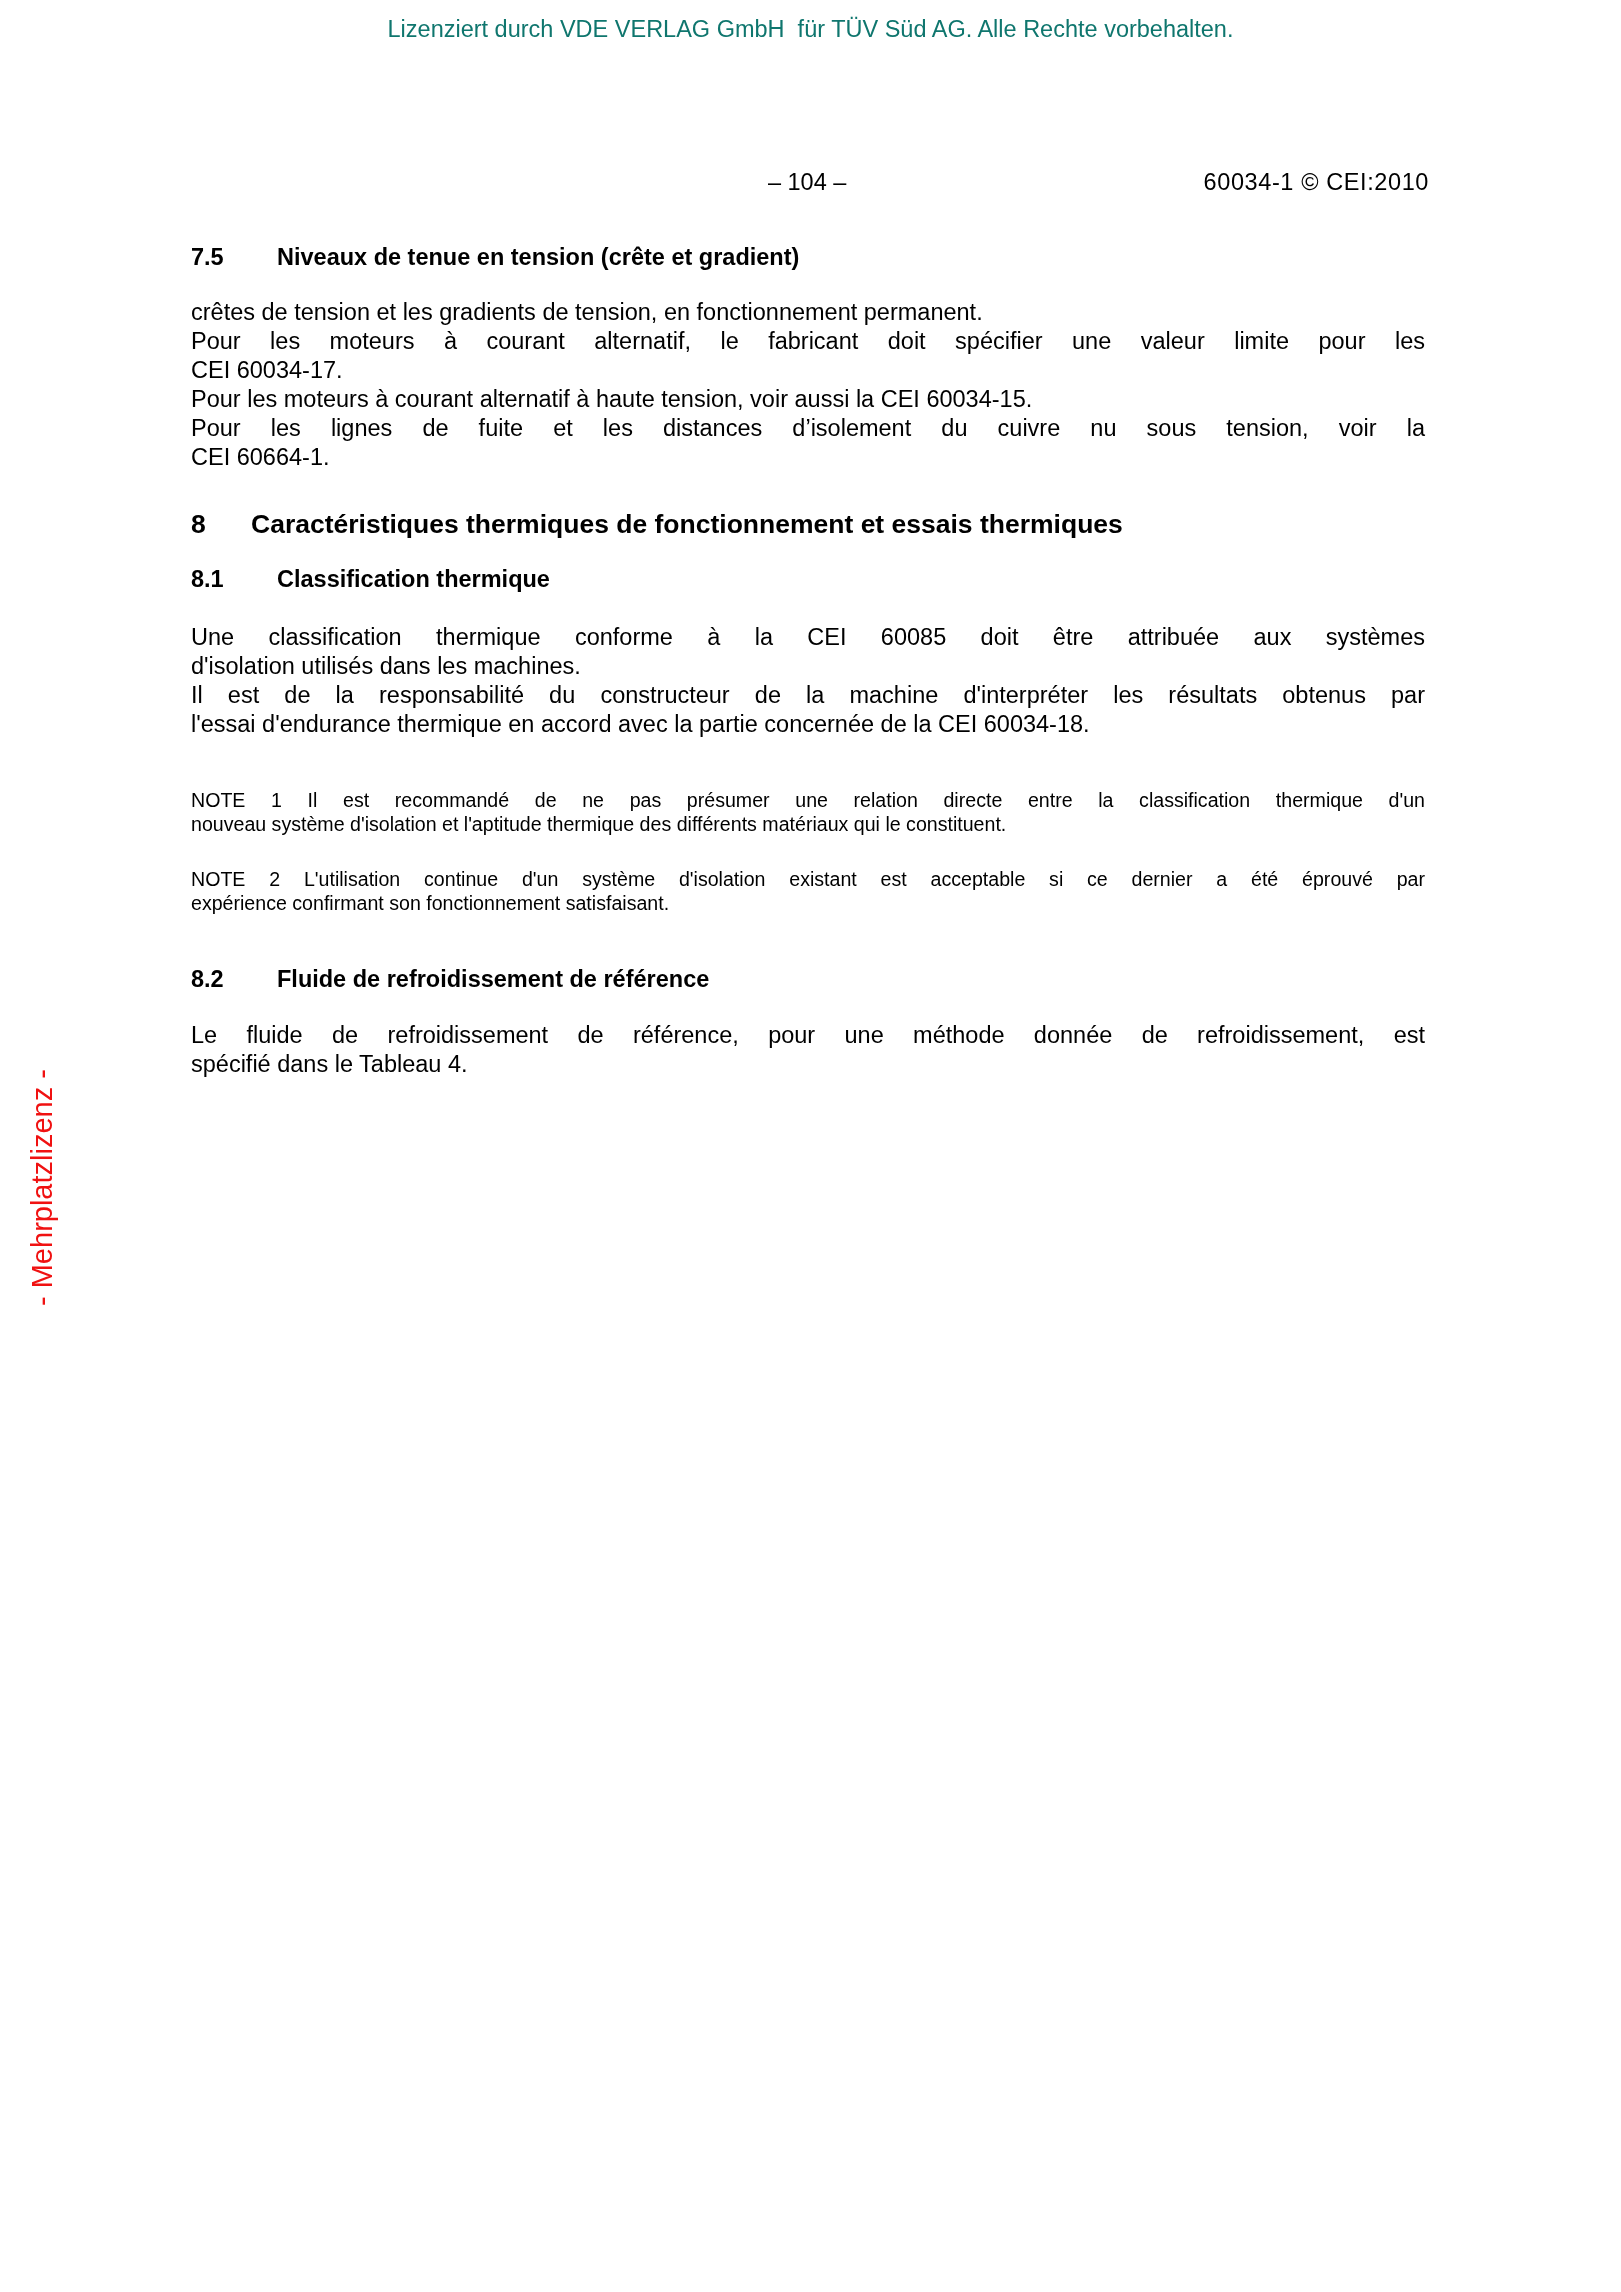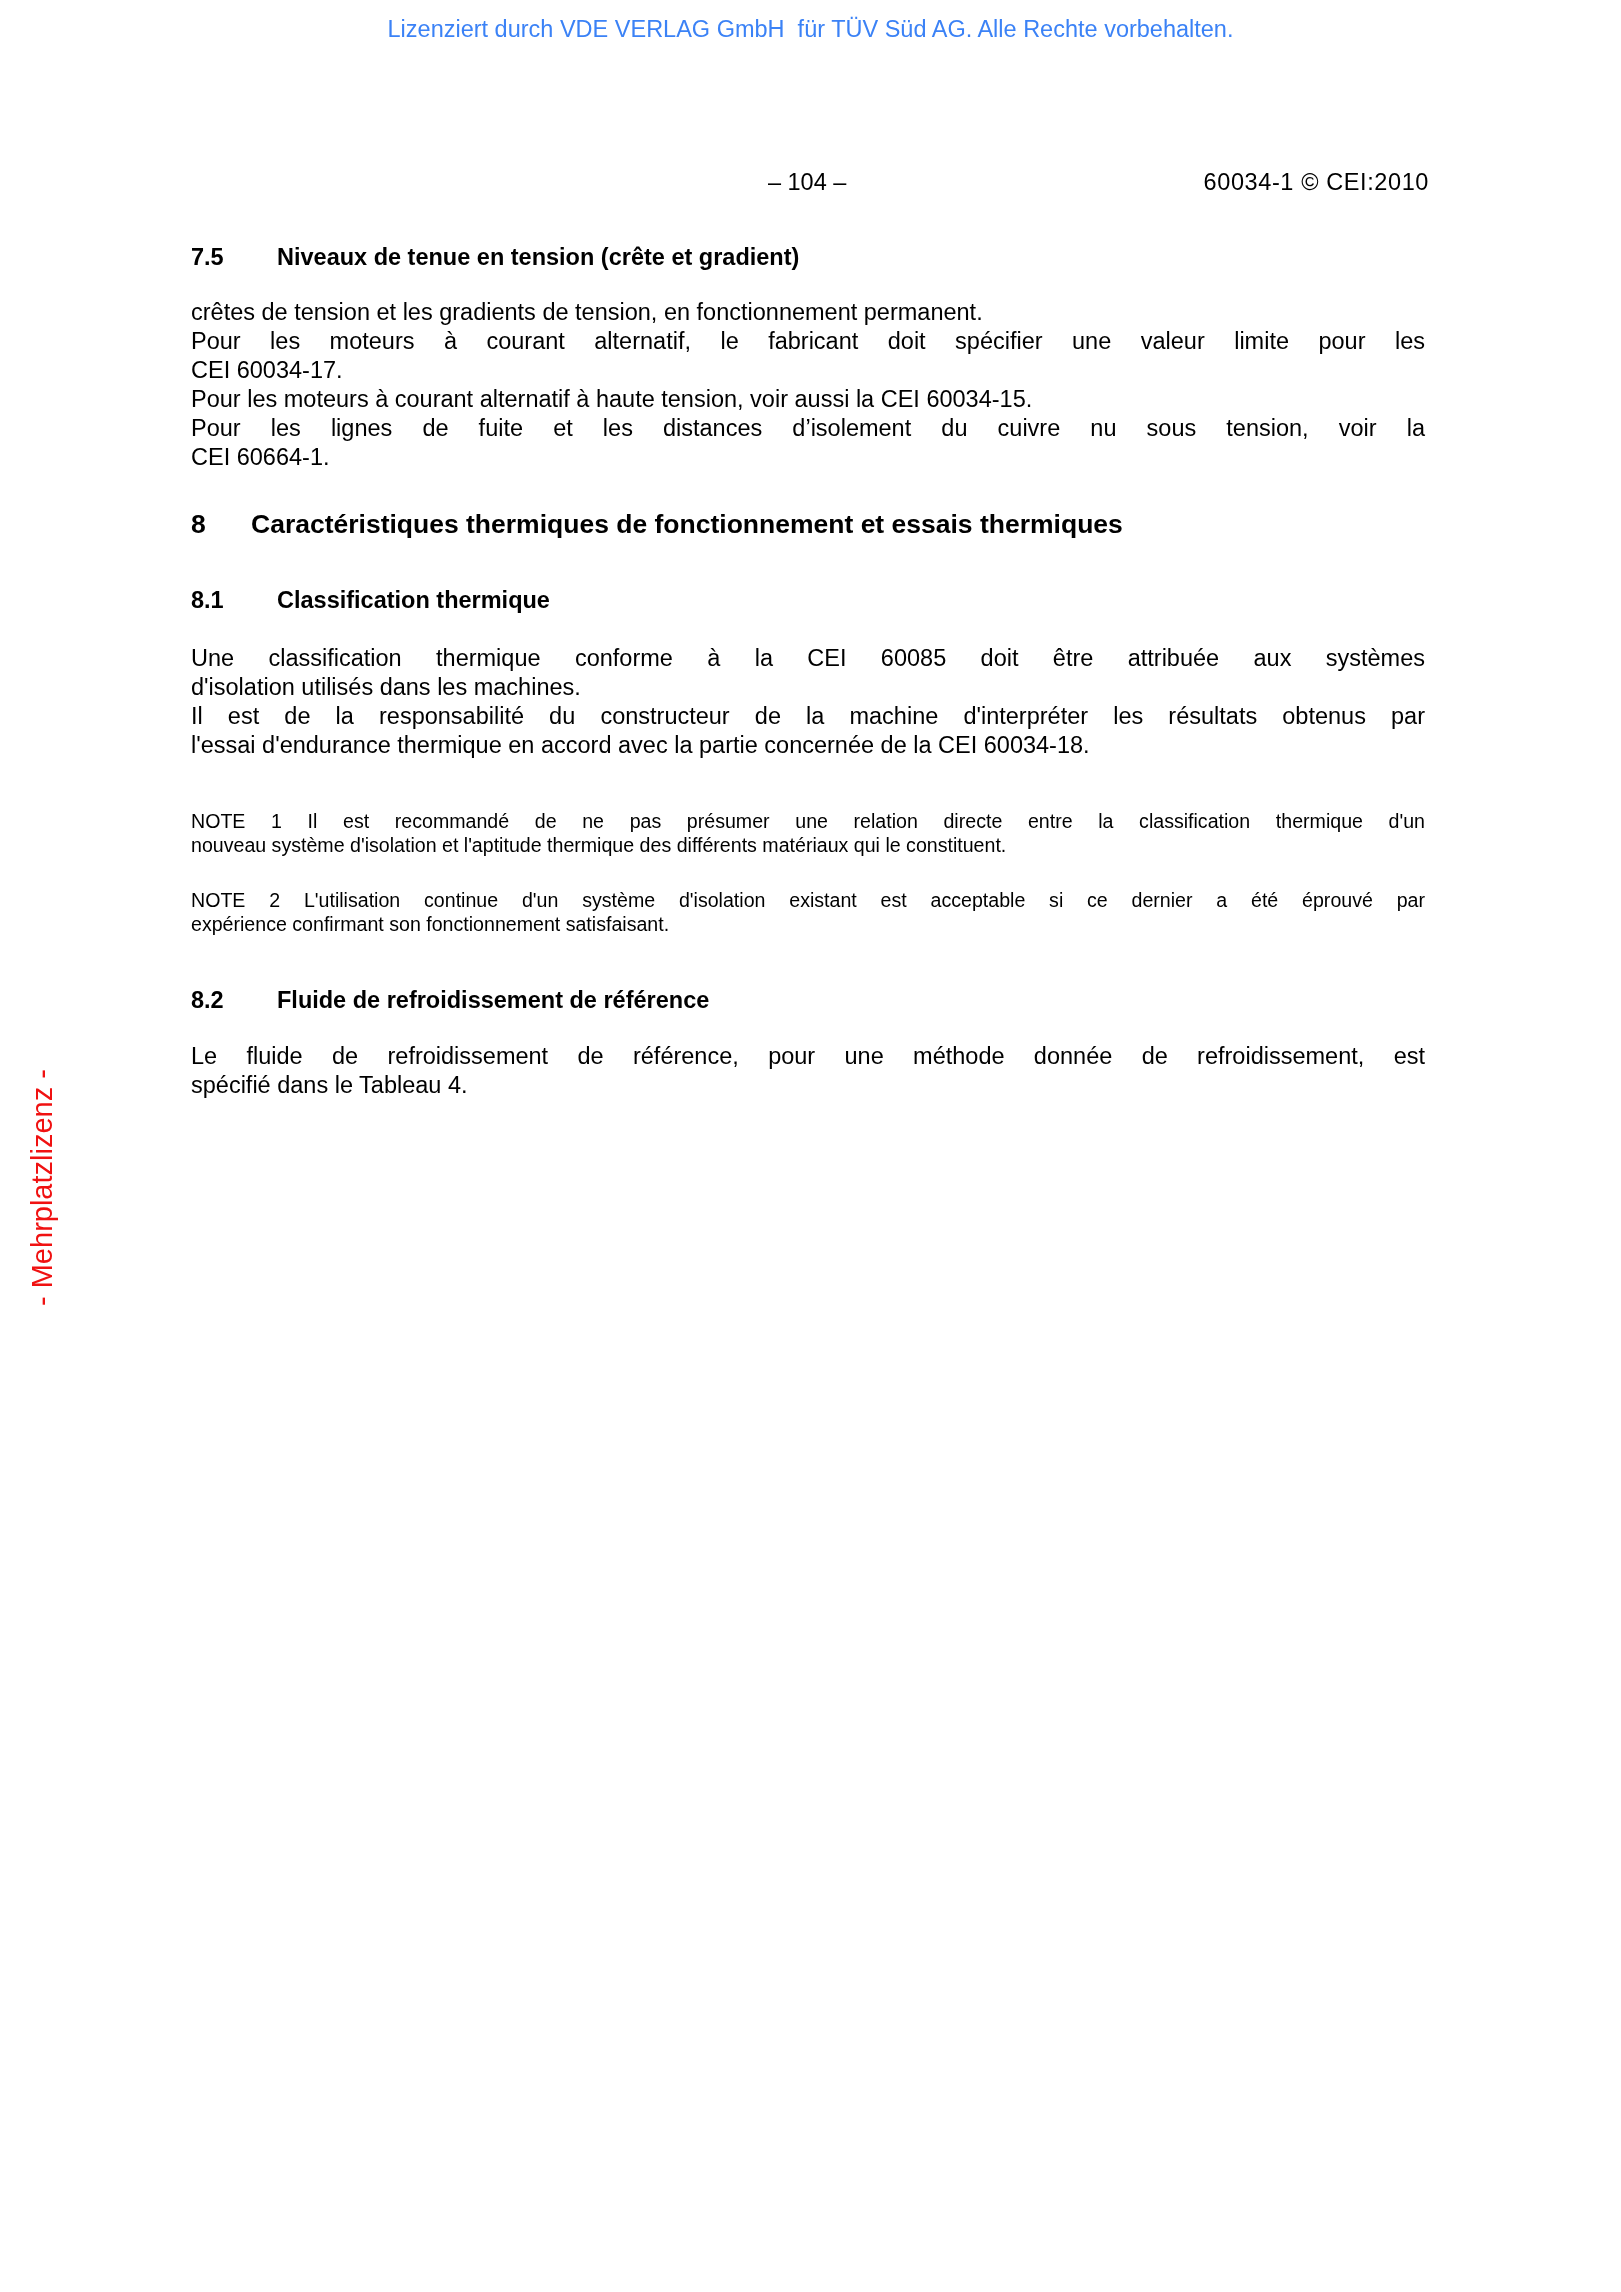--- a/index.html
+++ b/index.html
@@ -18,21 +18,21 @@
   }
 
   
   .license-banner {
     position: absolute;
     top: 15.7px;
     left: 0;
     width: 100%;
     text-align: center;
     font-size: 23.5px;
-    color: #3b82f6;
+    color: #0f766e;
     white-space: pre;
   }
 
   
   .running-head {
     position: absolute;
     top: 169px;
     left: 191px;
     width: 1238px;
     height: 29px;
@@ -83,21 +83,21 @@
   }
   .heading .h-num { flex: 0 0 86px; }
   .heading.chapter {
     font-size: 26.5px;
     line-height: 35px;
     margin-top: 35px;
   }
   .heading.chapter .h-num { flex: 0 0 60px; }
 
   .h75 { margin-bottom: 25.5px; }
-  .h81 { margin-top: 44px; margin-bottom: 29px; }
+  .h81 { margin-top: 23px; margin-bottom: 29px; }
   .h82 { margin-top: 49px; margin-bottom: 27.4px; }
 
   p.body-par { margin: 0; }
   .p1 { margin-bottom: 44px; }
   .p2 { margin-bottom: 44px; }
   .p3 { margin-bottom: 43px; }
   .p4 { margin-bottom: 0; }
   .p5 { margin-bottom: 45px; }
   .p6 { margin-bottom: 0; }
 

